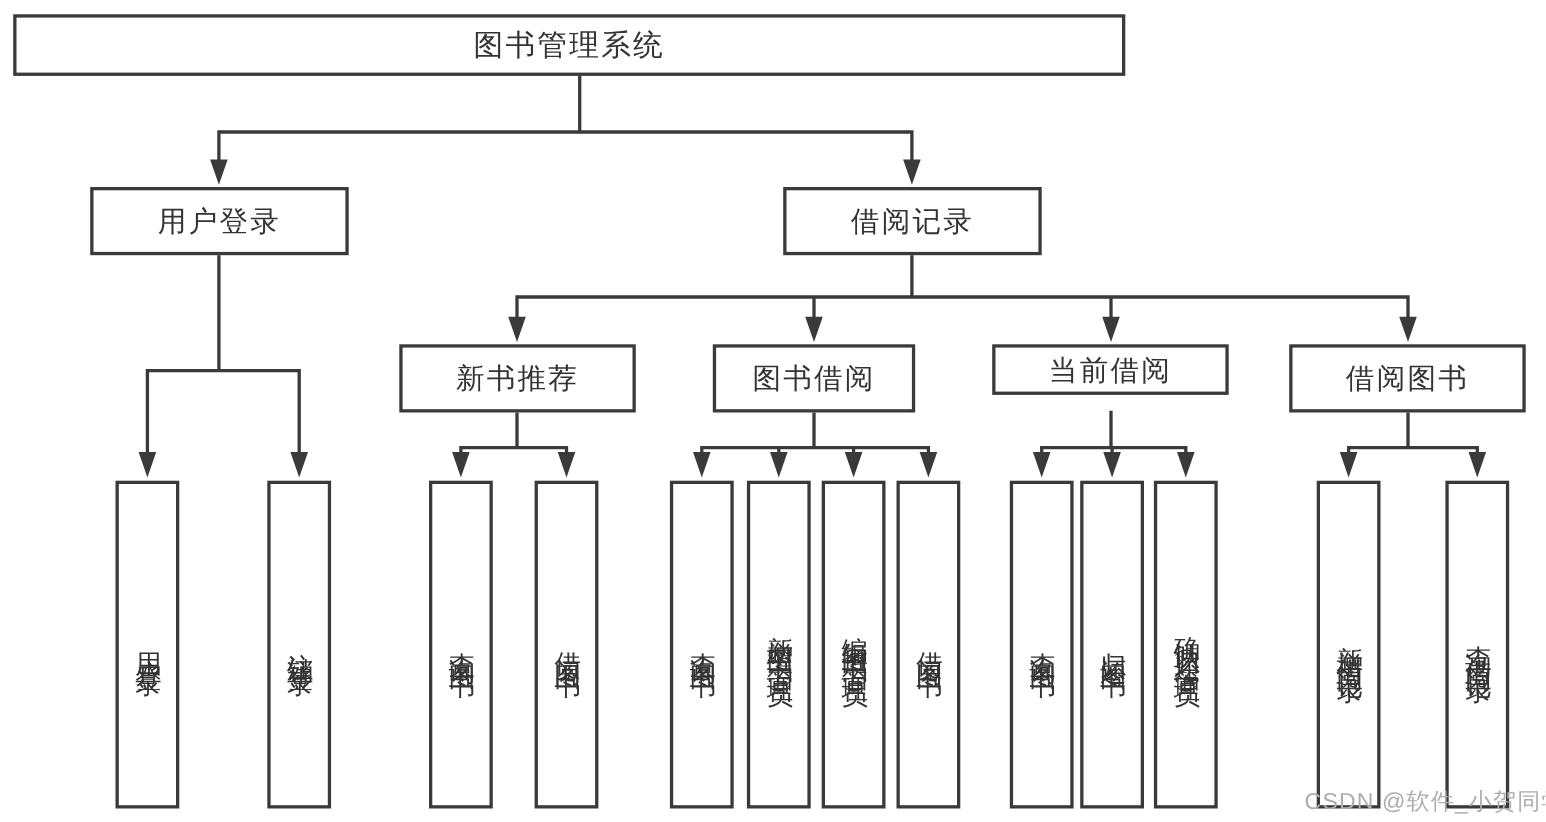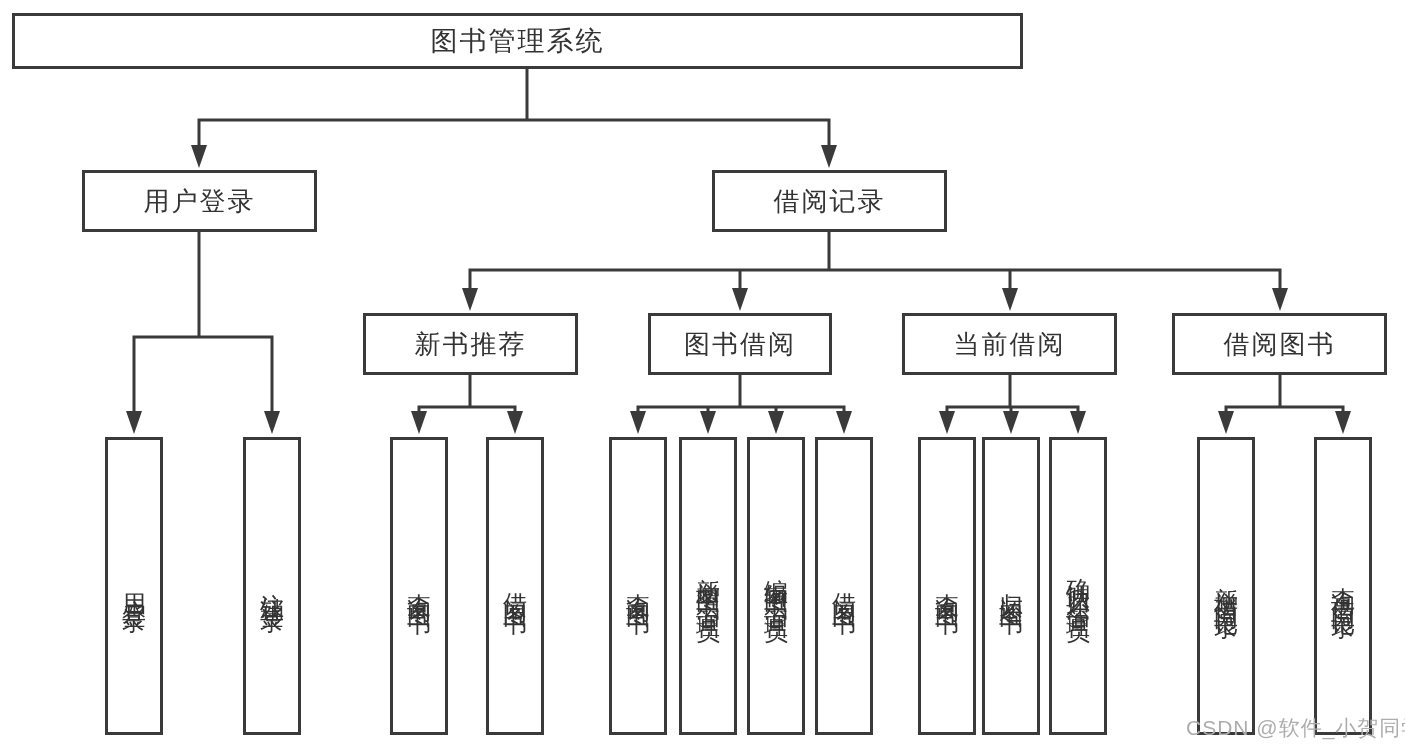--- a/index.html
+++ b/index.html
@@ -69,21 +69,21 @@
     <polygon class="head" points="1335,411 1351,411 1343,434"></polygon>
   </svg>
 
   <div class="node" style="left:12px;top:13px;width:1011px;height:56px;font-size:27px;">图书管理系统</div>
 
   <div class="node" style="left:82px;top:170px;width:235px;height:62px;">用户登录</div>
   <div class="node" style="left:712px;top:170px;width:235px;height:62px;">借阅记录</div>
 
   <div class="node" style="left:363px;top:313px;width:215px;height:62px;">新书推荐</div>
   <div class="node" style="left:632px;top:313px;width:184px;height:62px;margin-left:16px;">图书借阅</div>
-  <div class="node" style="left:902px;top:313px;width:215px;height:62px;">当前借阅</div>
+  <div class="node" style="left:902px;top:313px;width:215px;height:46px;">当前借阅</div>
   <div class="node" style="left:1172px;top:313px;width:215px;height:62px;">借阅图书</div>
 
   <div class="node vnode" style="left:105px;top:437px;width:58px;height:298px;">用户登录</div>
   <div class="node vnode" style="left:243px;top:437px;width:58px;height:298px;">注销登录</div>
 
   <div class="node vnode" style="left:390px;top:437px;width:58px;height:298px;">查询图书</div>
   <div class="node vnode" style="left:486px;top:437px;width:58px;height:298px;">借阅图书</div>
 
   <div class="node vnode" style="left:609px;top:437px;width:58px;height:298px;">查询图书</div>
   <div class="node vnode" style="left:679px;top:437px;width:58px;height:298px;">新增图书（管理员）</div>

